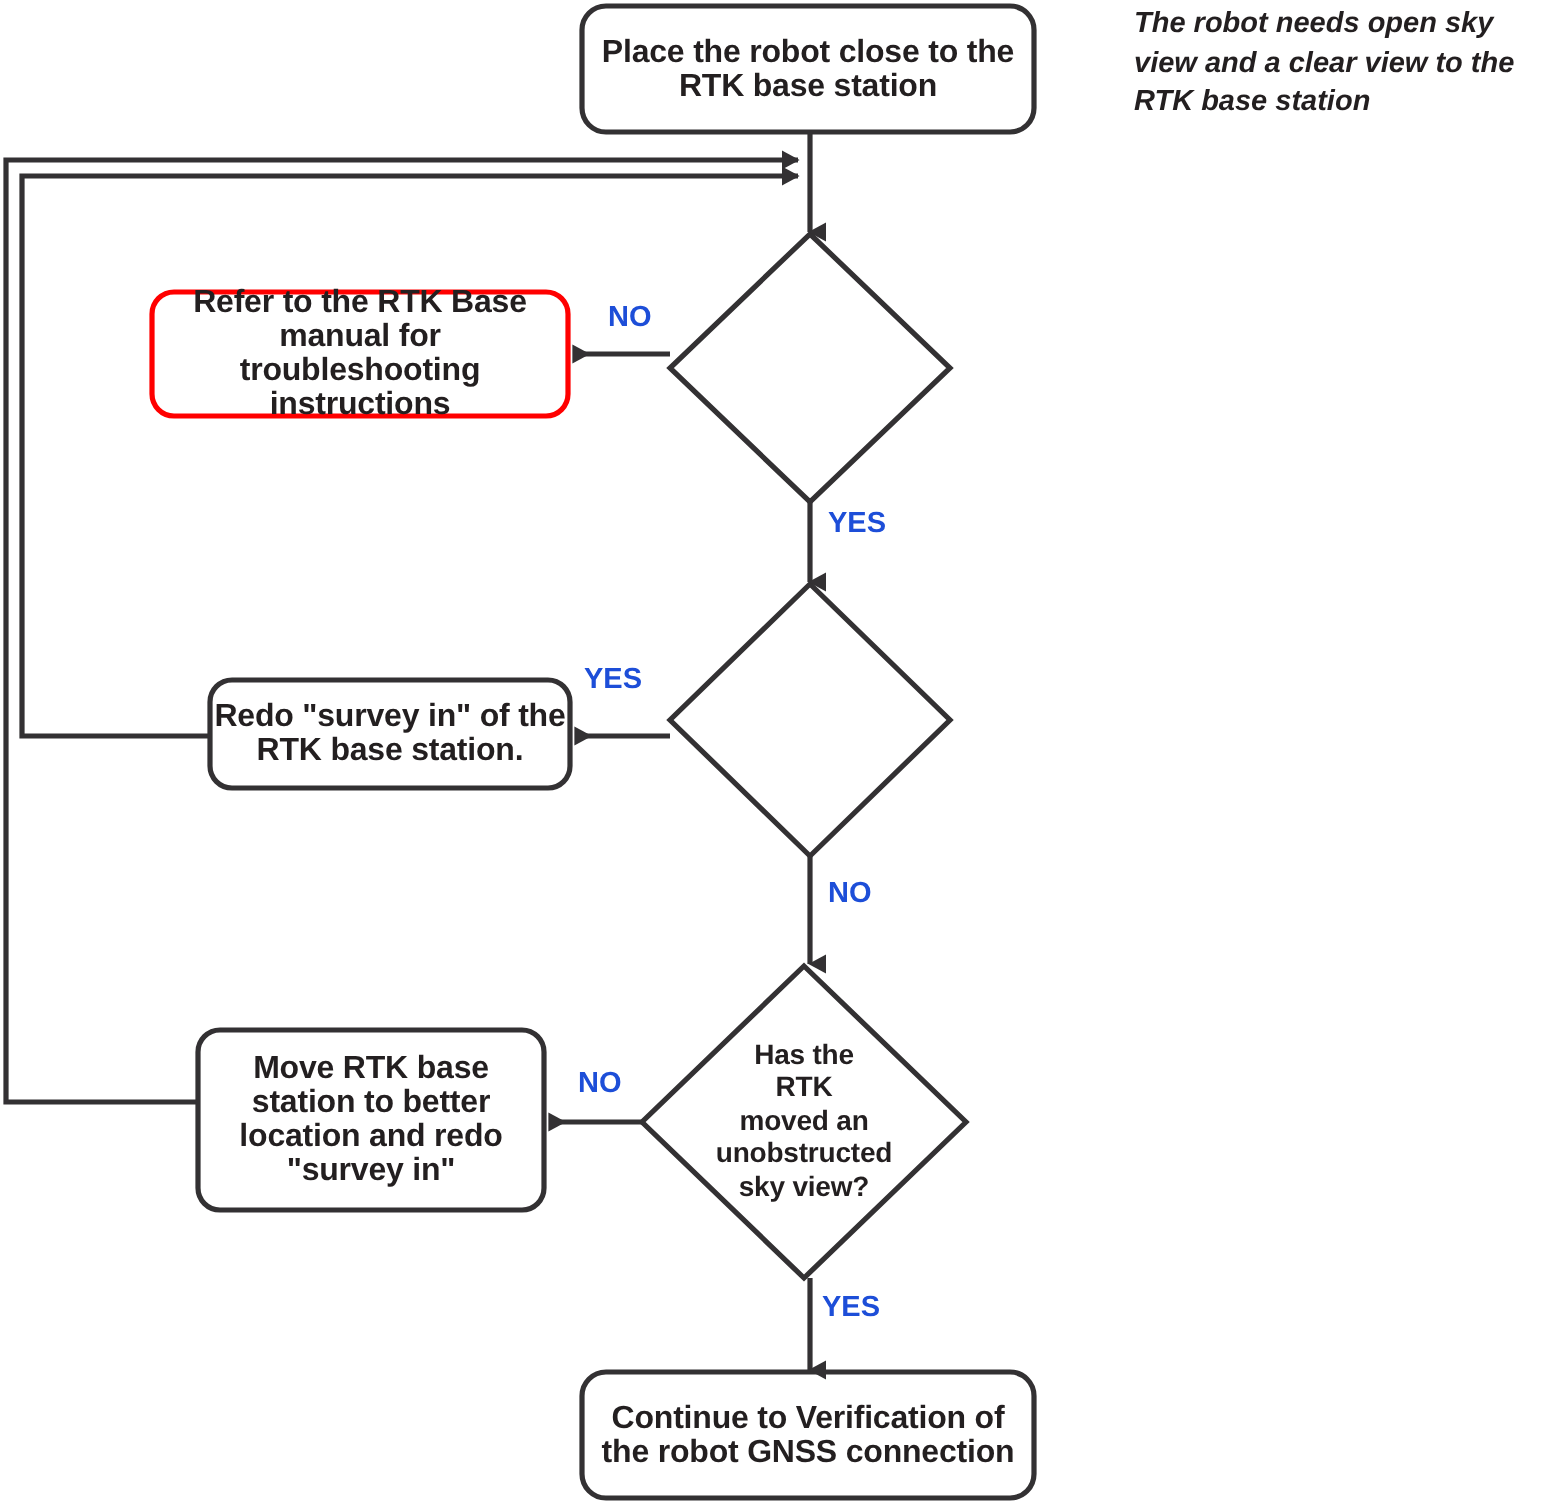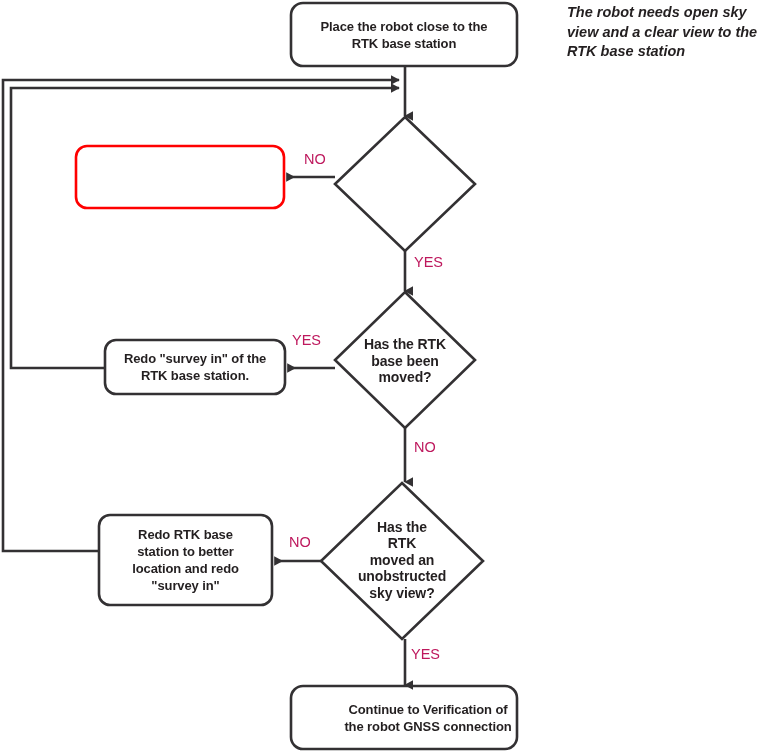--- a/index.html
+++ b/index.html
@@ -25,30 +25,30 @@
     height: 752px;
   }
   .node-text {
     position: absolute;
     display: flex;
     align-items: center;
     justify-content: center;
     text-align: center;
     color: #231f20;
     font-weight: bold;
-    font-size: 13px;
+    font-size: 16px;
     line-height: 17px;
     letter-spacing: -0.1px;
     pointer-events: none;
     white-space: pre-line;
   }
   .edge-label {
     position: absolute;
-    color: #be185d;
-    font-weight: normal;
+    color: #1d4ed8;
+    font-weight: bold;
     font-size: 14.5px;
     line-height: 17px;
     letter-spacing: 0px;
     white-space: nowrap;
   }
   .annotation {
     position: absolute;
     color: #231f20;
     font-weight: bold;
     font-style: italic;
@@ -111,40 +111,40 @@
 
     <polyline points="105,368 11,368 11,88 399,88" fill="none" stroke="#333133" stroke-width="2.6" marker-end="url(#arrow-right)"></polyline>
 
     <polyline points="99,551 3,551 3,80 399,80" fill="none" stroke="#333133" stroke-width="2.6" marker-end="url(#arrow-right)"></polyline>
   </svg>
 
   <div class="node-text" style="left:293px; top:5px; width:222px; height:59px;">Place the robot close to the
 RTK base station</div>
 
 
+  <div class="node-text" style="left:78px; top:148px; width:204px; height:58px;">Refer to the RTK Base
+manual for troubleshooting
+instructions</div>
 
-  <div class="node-text diamond-text" style="left:340px; top:334px; width:130px; height:54px;">Has the RTK
-base been
-moved?</div>
 
   <div class="node-text" style="left:107px; top:342px; width:176px; height:50px;">Redo "survey in" of the
 RTK base station.</div>
 
   <div class="node-text diamond-text" style="left:337px; top:510px; width:130px; height:100px;">Has the
 RTK
 moved an
 unobstructed
 sky view?</div>
 
-  <div class="node-text" style="left:101px; top:517px; width:169px; height:86px;">Redo RTK base
+  <div class="node-text" style="left:101px; top:517px; width:169px; height:86px;">Move RTK base
 station to better
 location and redo
 "survey in"</div>
 
-  <div class="node-text" style="left:293px; top:688px; width:222px; height:59px;padding-left:24px;">Continue to Verification of
+  <div class="node-text" style="left:293px; top:688px; width:222px; height:59px;">Continue to Verification of
 the robot GNSS connection</div>
 
   <div class="edge-label" style="left:304px; top:151px;">NO</div>
 
   <div class="edge-label" style="left:414px; top:254px;">YES</div>
 
   <div class="edge-label" style="left:292px; top:332px;">YES</div>
 
   <div class="edge-label" style="left:414px; top:439px;">NO</div>
 

